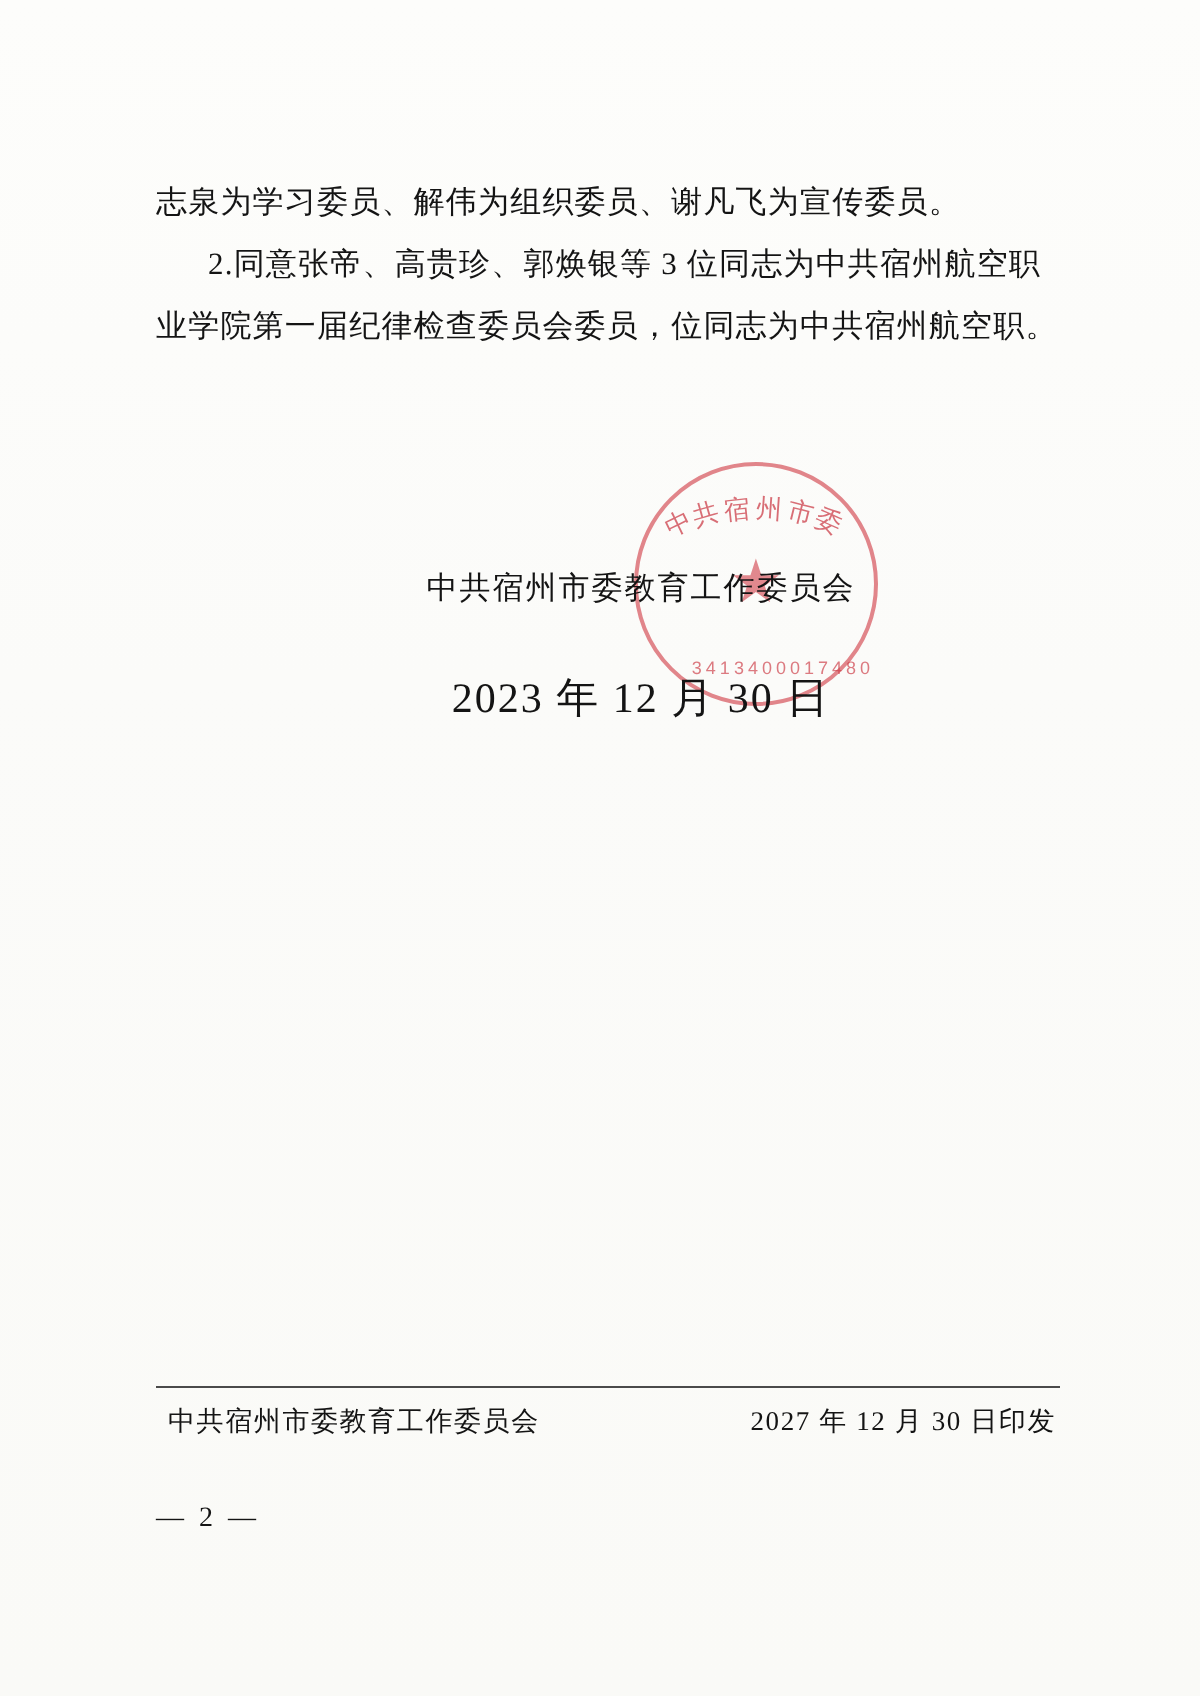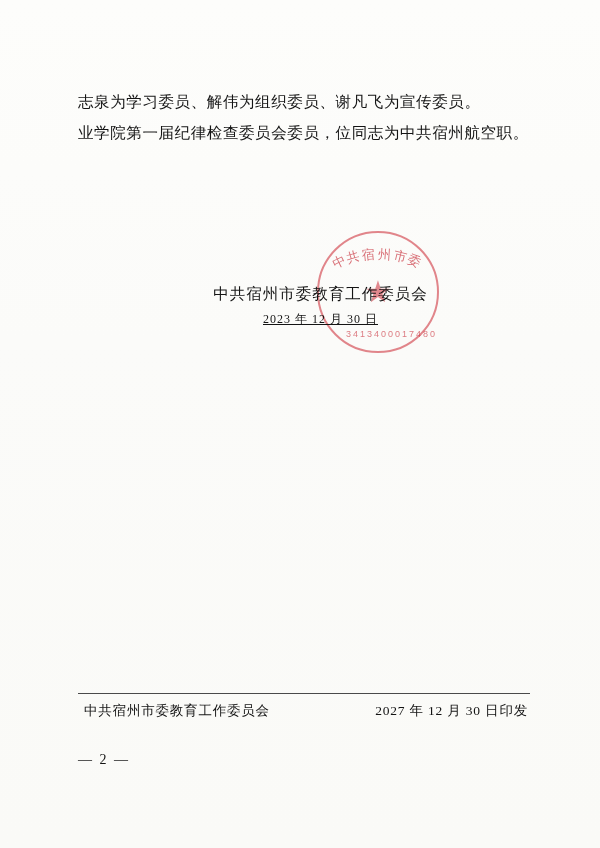--- a/index.html
+++ b/index.html
@@ -52,26 +52,25 @@
     width: 450px;
     text-align: center;
   }
   .sign-org {
     font-size: 15.5px;
     letter-spacing: 1px;
     color: #141414;
     padding-left: 35px;
   }
   .sign-date {
-    font-size: 12px;
+    font-size: 21px;
     letter-spacing: 1px;
     color: #141414;
-    margin-top: 6px;
+    margin-top: 30px;
     padding-left: 35px;
-    text-decoration: underline;
   }
   
   .seal {
     position: absolute;
     left: 317px;
     top: 231px;
     width: 122px;
     height: 122px;
     border-radius: 50%;
     border: 2.4px solid rgba(208, 60, 70, 0.62);
@@ -148,20 +147,21 @@
     color: #141414;
   }
 </style>
 </head>
 <body>
 
 <div class="page">
 
   <div class="content">
     <div class="body-line">志泉为学习委员、解伟为组织委员、谢凡飞为宣传委员。</div>
+    <div class="body-line indent">2.同意张帝、高贵珍、郭焕银等 3 位同志为中共宿州航空职</div>
     <div class="body-line">业学院第一届纪律检查委员会委员，位同志为中共宿州航空职。</div>
   </div>
 
   <div class="seal">
     <div class="seal-text-top">
       <span>中</span><span>共</span><span>宿</span><span>州</span><span>市</span><span>委</span>
     </div>
     <div class="seal-star">★</div>
     <div class="seal-text-bottom">3413400017480</div>
   </div>

